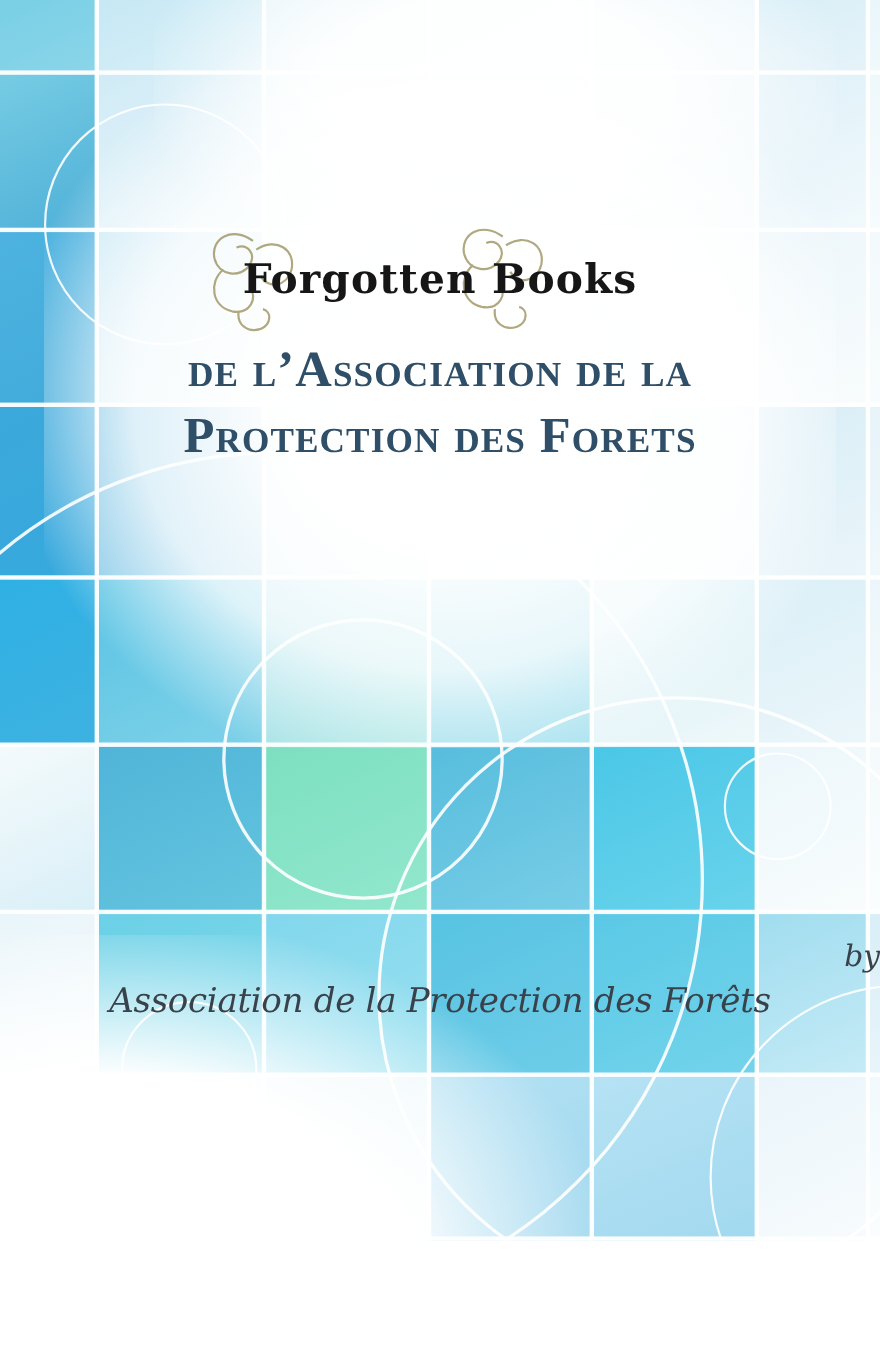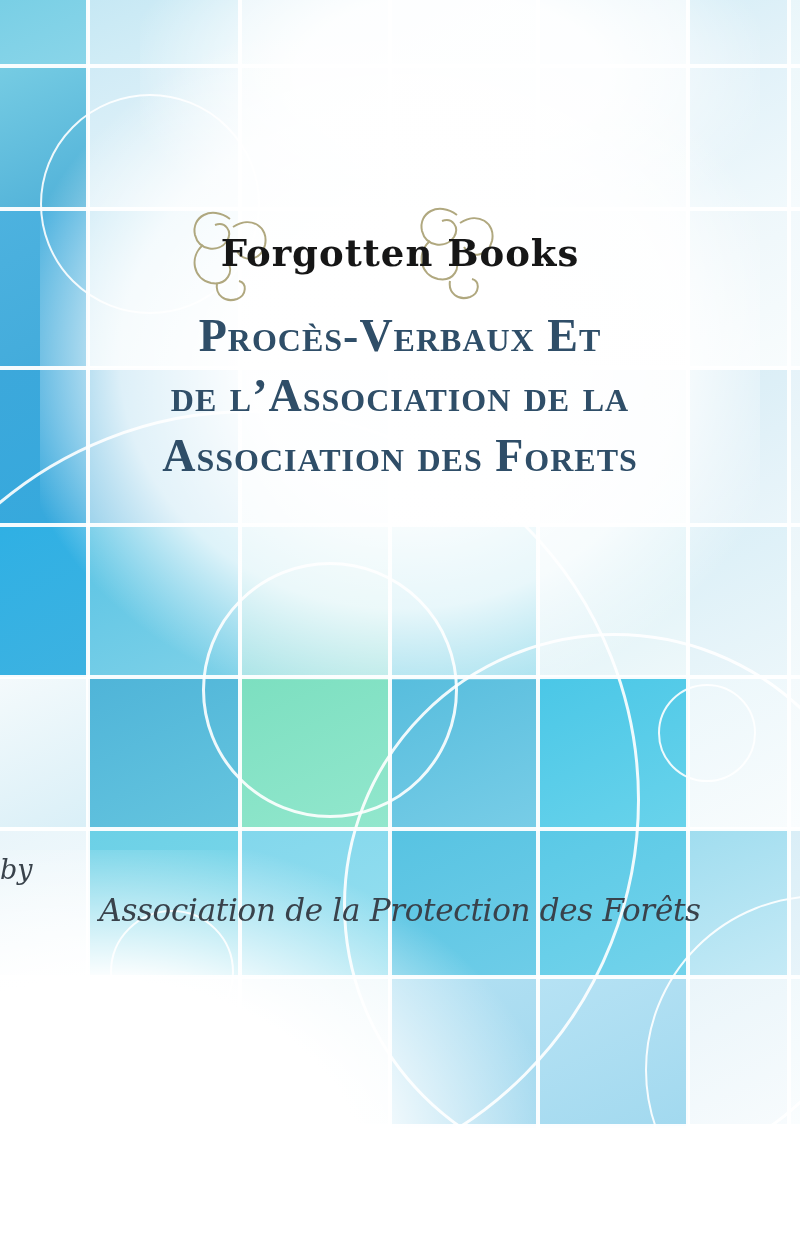--- a/index.html
+++ b/index.html
@@ -42,21 +42,21 @@
   .title{
     position:absolute;left:0;top:306px;width:100%;margin:0;
     text-align:center;
     font-family:"Liberation Serif",serif;
     font-variant:small-caps;font-weight:600;
     font-size:46px;line-height:60px;letter-spacing:1px;
     color:#2f4e68;
   }
   .title span{display:block;}
   .byline-by{
-    position:absolute;left:0;top:854px;width:100%;text-align:left;
+    position:absolute;left:0;top:854px;width:100%;text-align:right;
     font-family:"DejaVu Serif",serif;font-style:italic;
     font-size:27px;color:#39424b;
   }
   .byline-author{
     position:absolute;left:0;top:892px;width:100%;text-align:center;
     font-family:"DejaVu Serif",serif;font-style:italic;
     font-size:31px;color:#39424b;letter-spacing:-0.3px;white-space:nowrap;
   }
 </style>
 </head>
@@ -180,22 +180,21 @@
             <path d="M46 26 C64 14 82 26 78 44 C74 60 56 62 50 50"></path>
             <path d="M16 44 C2 56 6 78 24 82 C40 85 48 70 40 60"></path>
             <path d="M36 84 C34 96 44 104 56 100 C66 96 66 84 58 82"></path>
           </g>
         </svg>
         <span class="logo-text">Forgotten Books</span>
       </div>
     </div>
 
     <h1 class="title">
-      <span>Procès-Verbaux Et</span>
       <span>de l’Association de la</span>
-      <span>Association des Forets</span>
+      <span>Protection des Forets</span>
     </h1>
 
     <div class="byline-by">by</div>
     <div class="byline-author">Association de la Protection des Forêts</div>
   </div>
 
 </div>
 
 </body></html>

